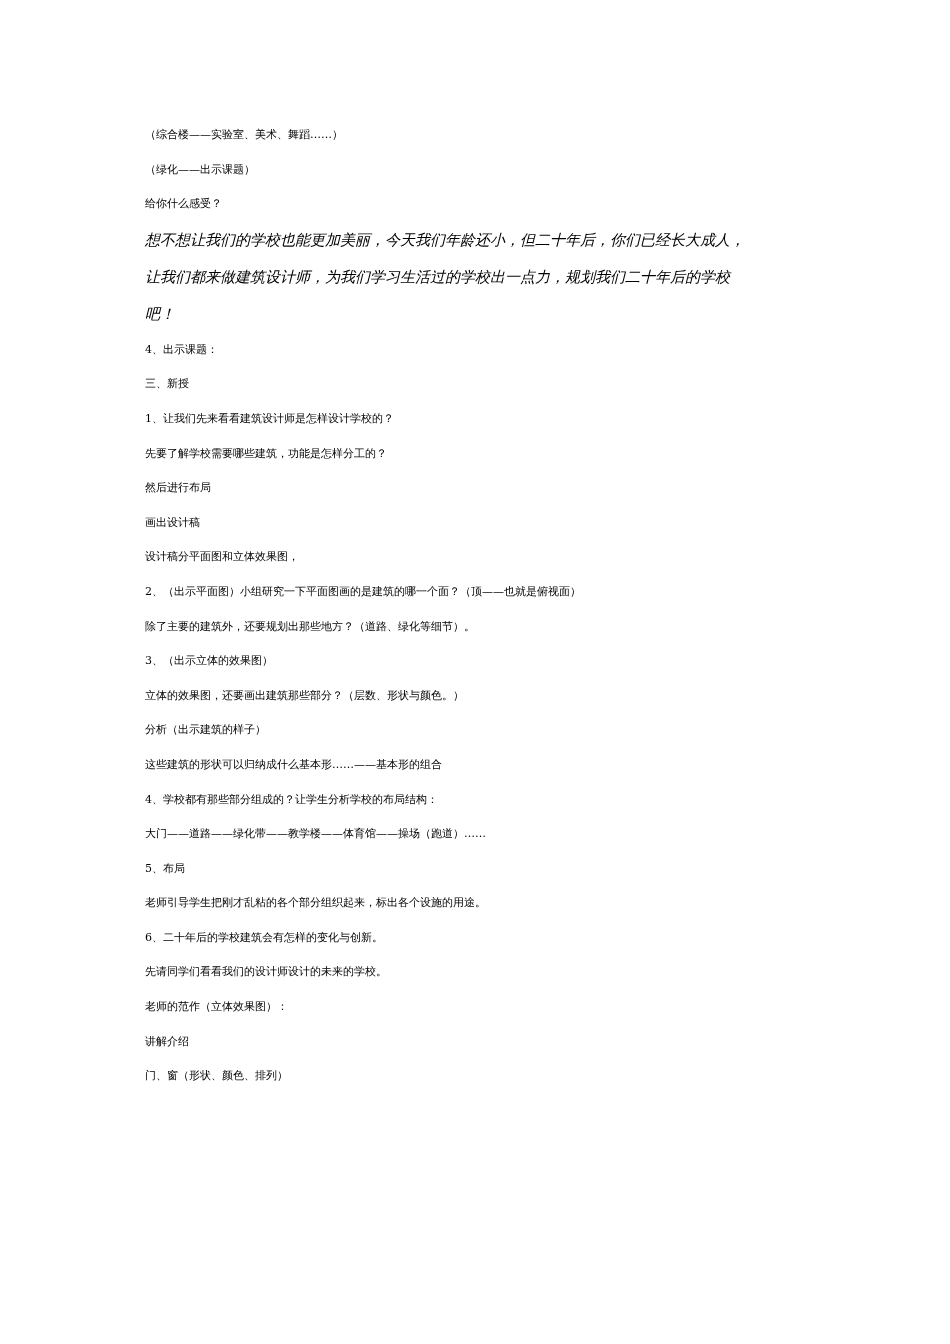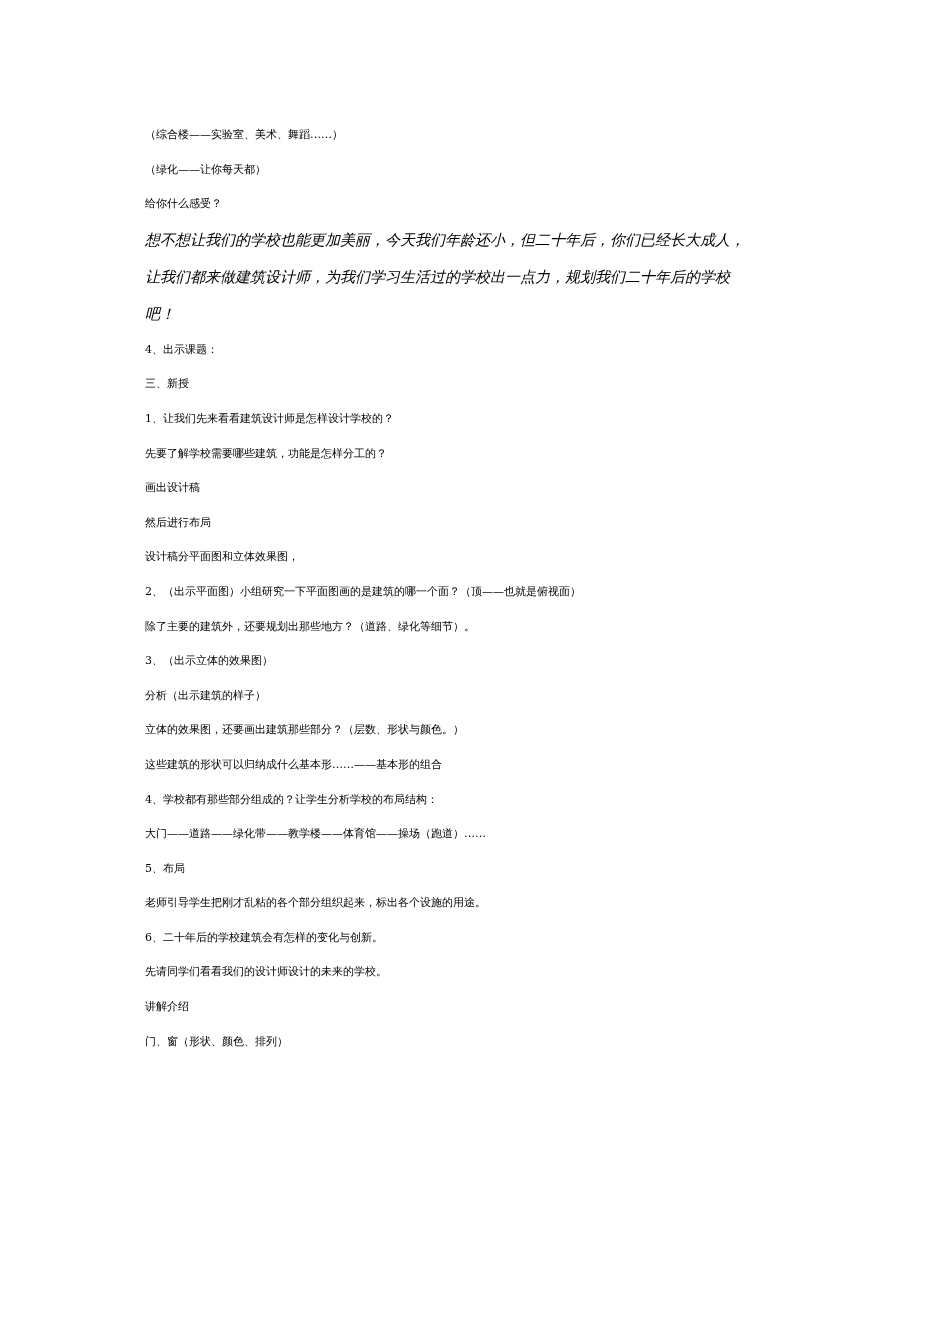--- a/index.html
+++ b/index.html
@@ -41,43 +41,44 @@
       display: block;
       height: 37px;
       white-space: nowrap;
     }
   </style>
 </head>
 <body>
 
 <div class="page">
   <div class="line">（综合楼——实验室、美术、舞蹈……）</div>
-  <div class="line">（绿化——让你每天都）</div>
+  <div class="line">（绿化——出示课题）</div>
   <div class="line">给你什么感受？</div>
 
   <div class="para">
     <span class="pline">想不想让我们的学校也能更加美丽，今天我们年龄还小，但二十年后，你们已经长大成人，</span>
     <span class="pline">让我们都来做建筑设计师，为我们学习生活过的学校出一点力，规划我们二十年后的学校</span>
     <span class="pline">吧！</span>
   </div>
 
   <div class="line">4、出示课题：</div>
   <div class="line">三、新授</div>
   <div class="line">1、让我们先来看看建筑设计师是怎样设计学校的？</div>
   <div class="line">先要了解学校需要哪些建筑，功能是怎样分工的？</div>
+  <div class="line">然后进行布局</div>
   <div class="line">画出设计稿</div>
-  <div class="line">然后进行布局</div>
   <div class="line">设计稿分平面图和立体效果图，</div>
   <div class="line">2、（出示平面图）小组研究一下平面图画的是建筑的哪一个面？（顶——也就是俯视面）</div>
   <div class="line">除了主要的建筑外，还要规划出那些地方？（道路、绿化等细节）。</div>
   <div class="line">3、（出示立体的效果图）</div>
+  <div class="line">立体的效果图，还要画出建筑那些部分？（层数、形状与颜色。）</div>
   <div class="line">分析（出示建筑的样子）</div>
-  <div class="line">立体的效果图，还要画出建筑那些部分？（层数、形状与颜色。）</div>
   <div class="line">这些建筑的形状可以归纳成什么基本形……——基本形的组合</div>
   <div class="line">4、学校都有那些部分组成的？让学生分析学校的布局结构：</div>
   <div class="line">大门——道路——绿化带——教学楼——体育馆——操场（跑道）……</div>
   <div class="line">5、布局</div>
   <div class="line">老师引导学生把刚才乱粘的各个部分组织起来，标出各个设施的用途。</div>
   <div class="line">6、二十年后的学校建筑会有怎样的变化与创新。</div>
   <div class="line">先请同学们看看我们的设计师设计的未来的学校。</div>
+  <div class="line">老师的范作（立体效果图）：</div>
   <div class="line">讲解介绍</div>
   <div class="line">门、窗（形状、颜色、排列）</div>
 </div>
 
 </body></html>

